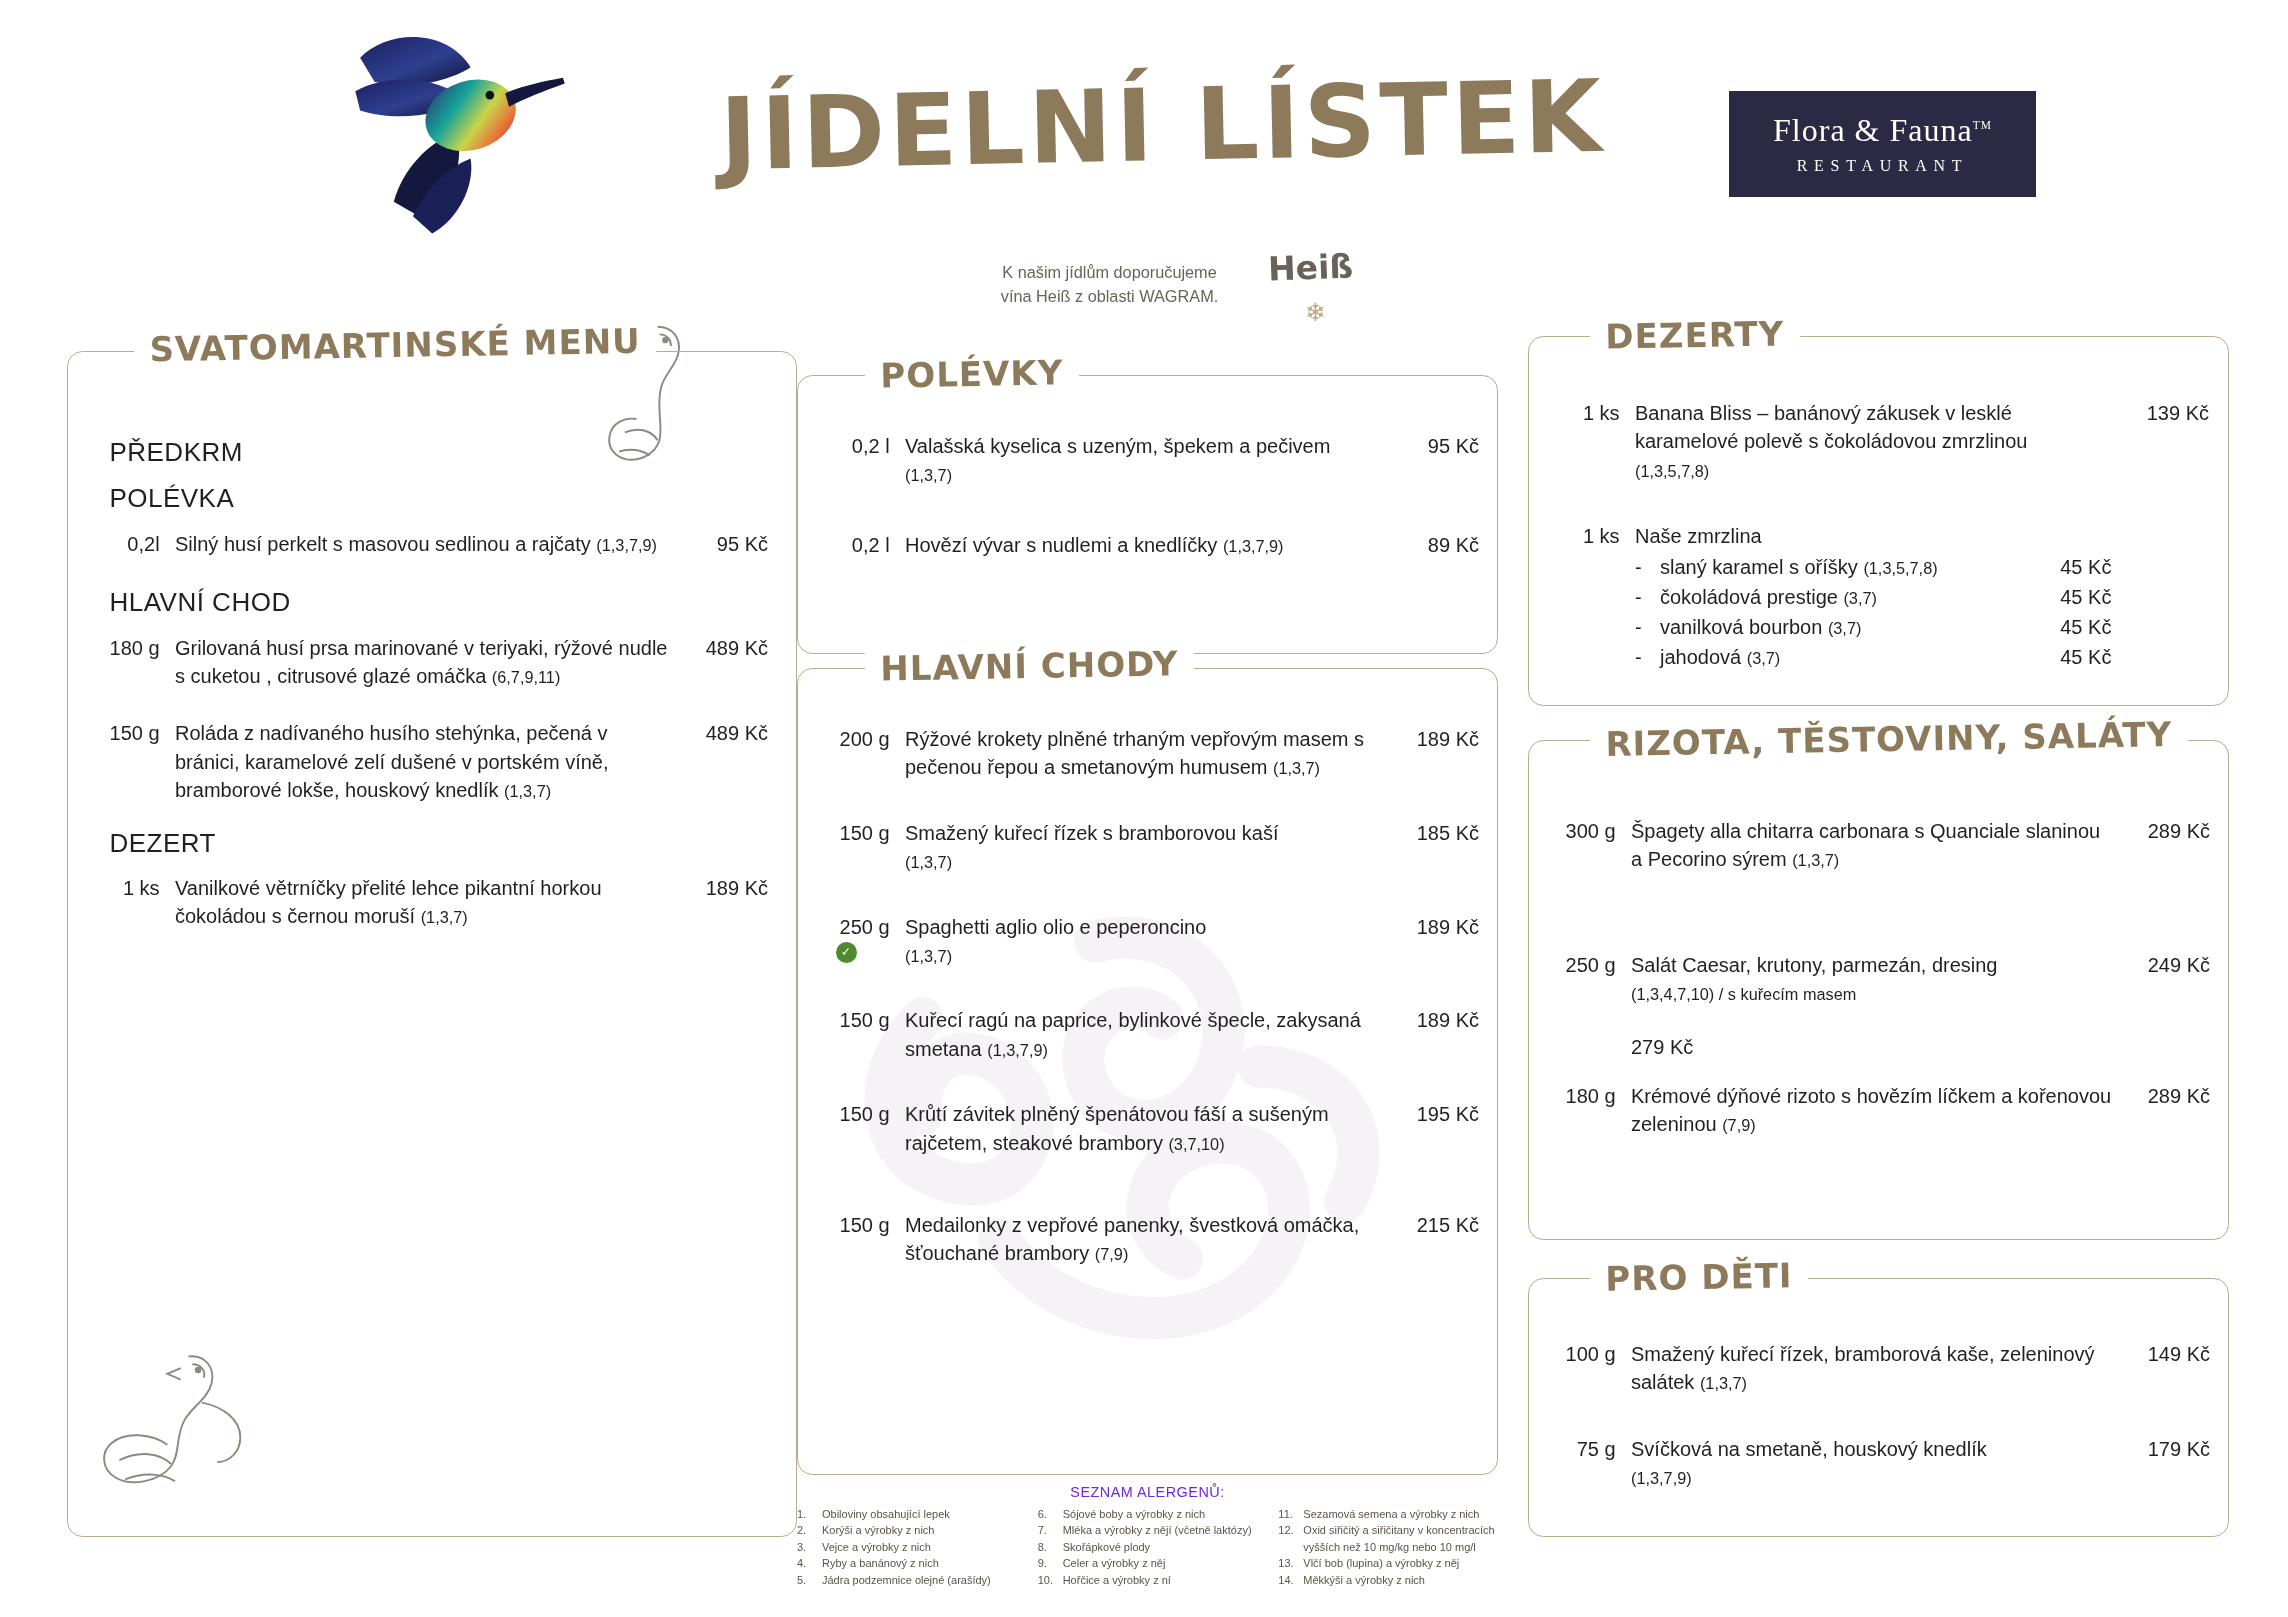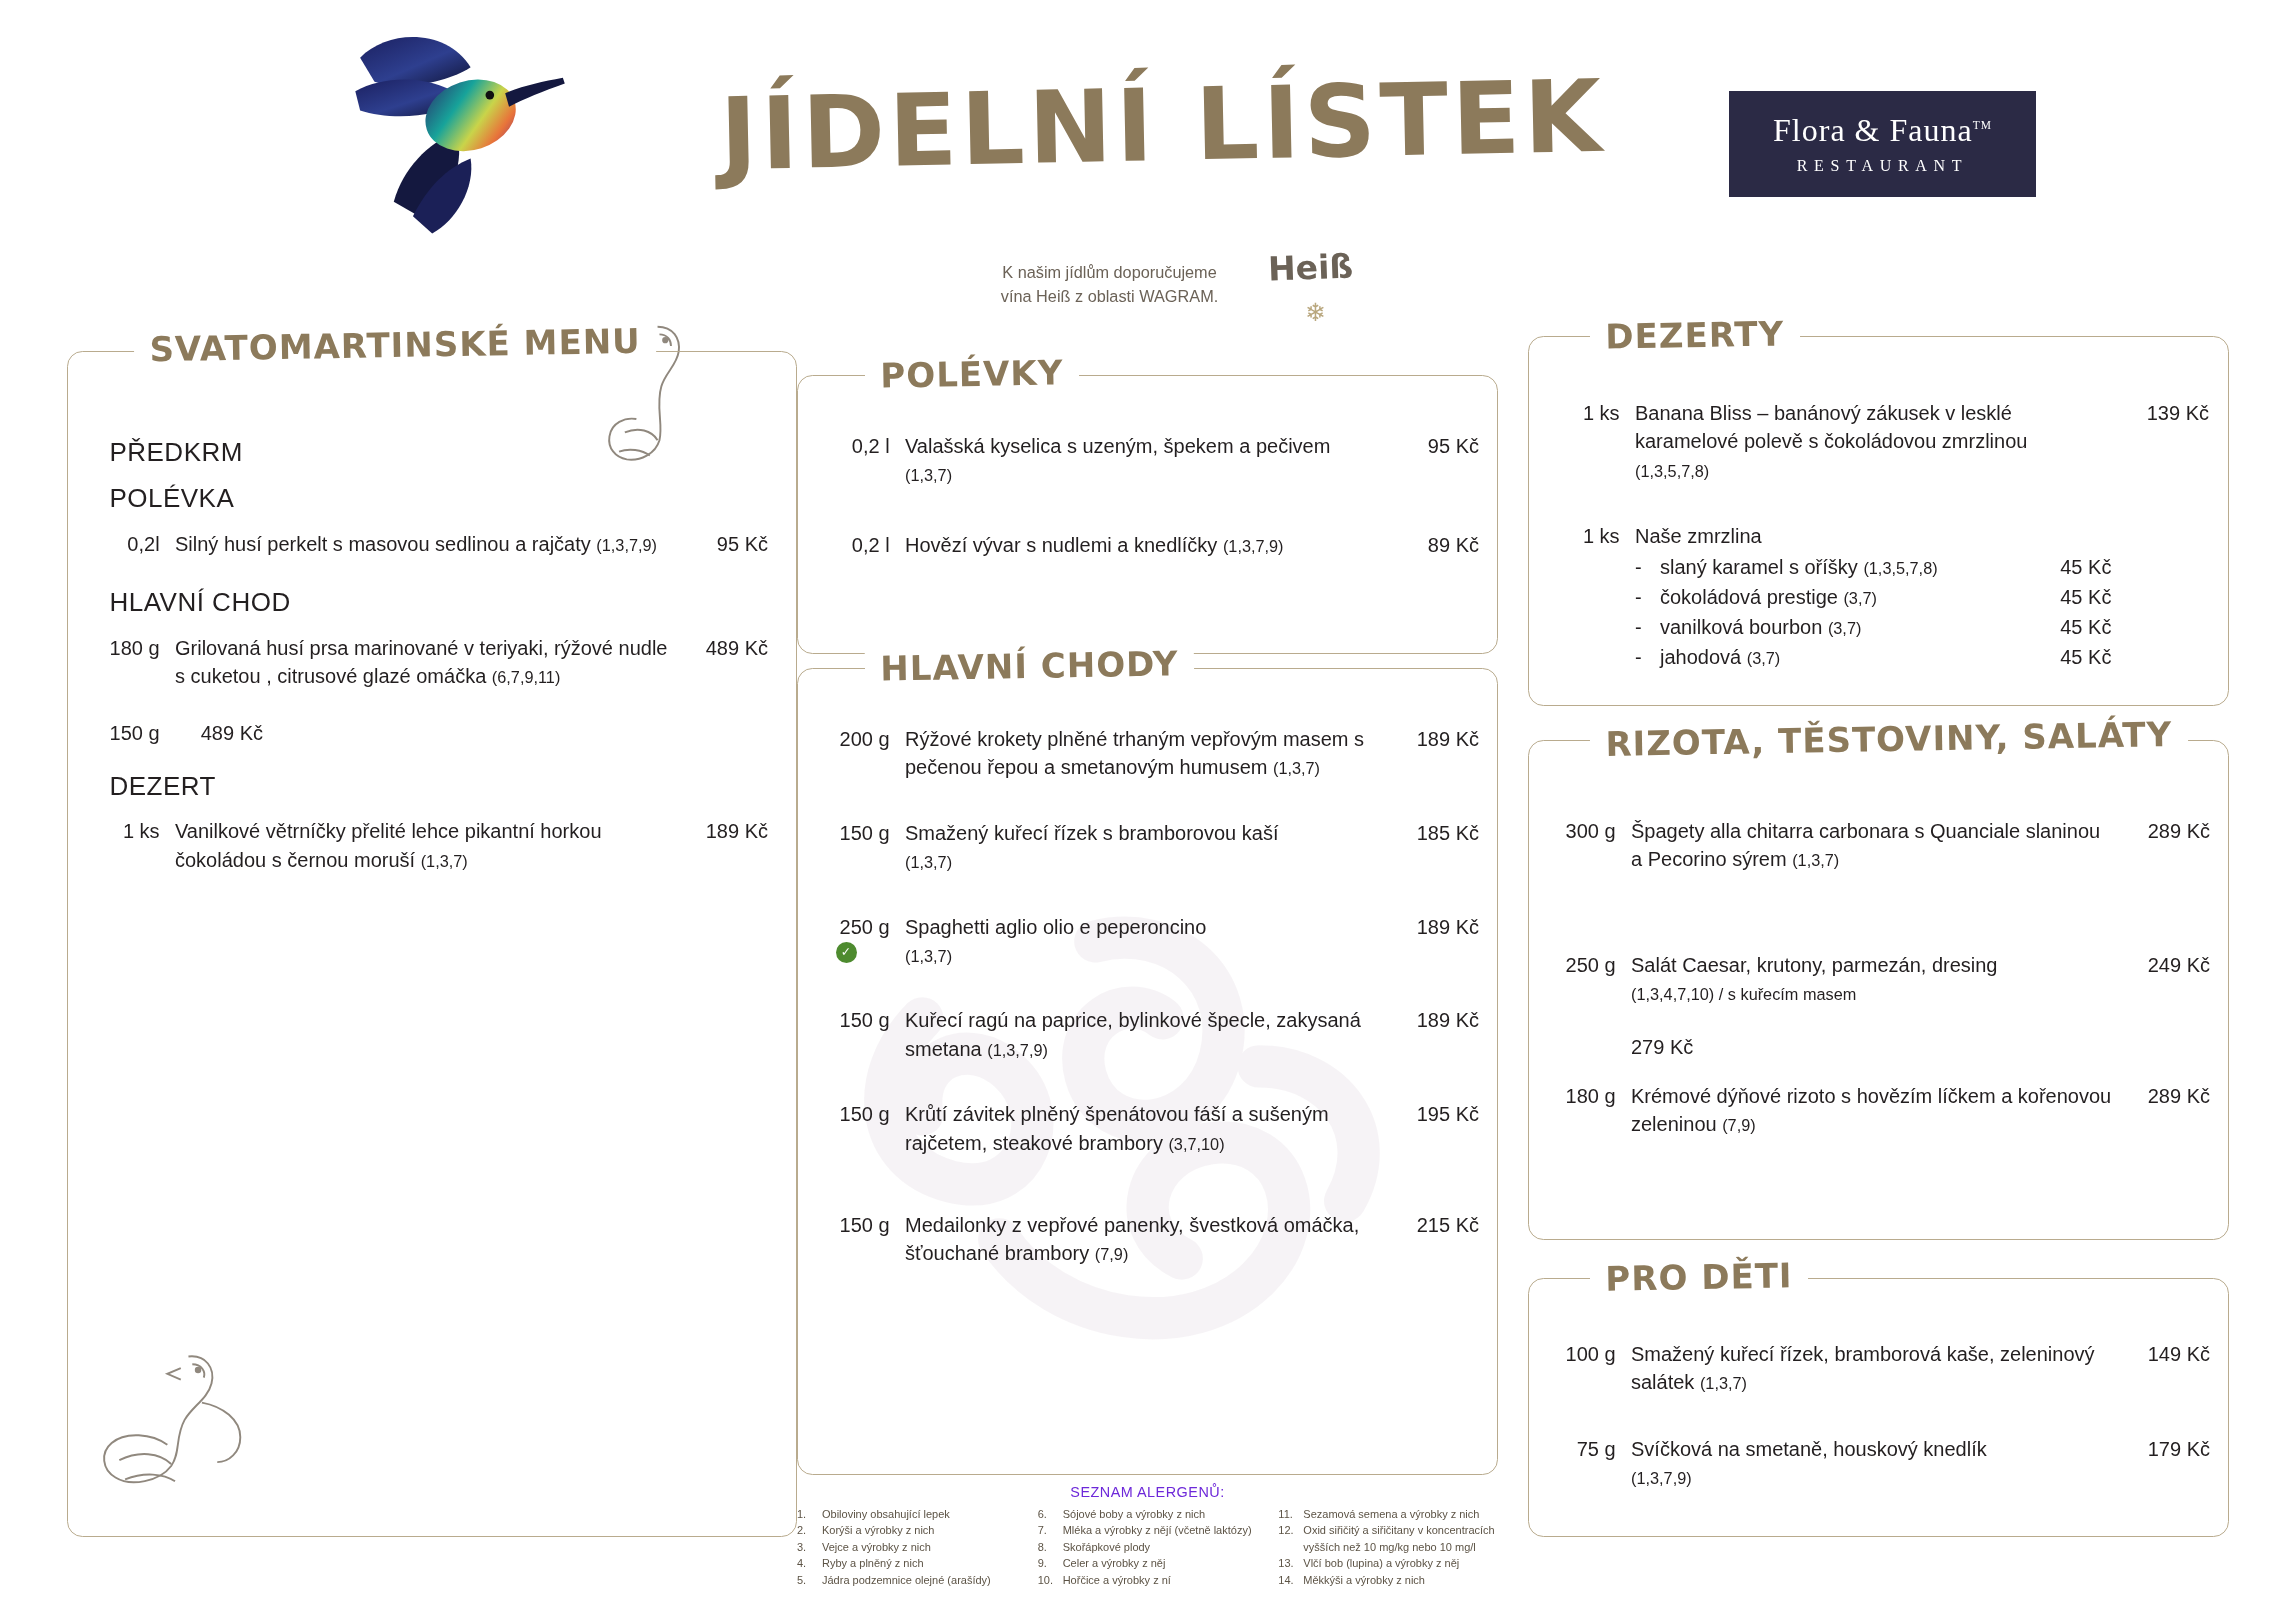--- a/index.html
+++ b/index.html
@@ -263,20 +263,21 @@
     </div>
 
     <div class="sect-head" style="margin-top:11px;">HLAVNÍ CHOD</div>
     <div class="row" style="margin-bottom:29px;">
       <div class="qty">180 g</div>
       <div class="desc"><span>Grilovaná husí prsa marinované v teriyaki, rýžové nudle s cuketou , citrusové glazé omáčka </span><span class="alg">(6,7,9,11)</span></div>
       <div class="price">489 Kč</div>
     </div>
     <div class="row" style="margin-bottom:23px;">
       <div class="qty">150 g</div>
+      <div class="desc"><span>Roláda z nadívaného husího stehýnka, pečená v bránici, karamelové zelí dušené v portském víně, bramborové lokše, houskový knedlík </span><span class="alg">(1,3,7)</span></div>
       <div class="price">489 Kč</div>
     </div>
 
     <div class="sect-head" style="margin-top:11.5px;">DEZERT</div>
     <div class="row">
       <div class="qty">1 ks</div>
       <div class="desc"><span>Vanilkové větrníčky přelité lehce pikantní horkou čokoládou s černou moruší </span><span class="alg">(1,3,7)</span></div>
       <div class="price">189 Kč</div>
     </div>
   </div>
@@ -345,21 +346,21 @@
         <div class="allerg-item">
             <span class="allerg-num">2.</span>
             <span>Korýši a výrobky z nich</span>
           </div>
         <div class="allerg-item">
             <span class="allerg-num">3.</span>
             <span>Vejce a výrobky z nich</span>
           </div>
         <div class="allerg-item">
             <span class="allerg-num">4.</span>
-            <span>Ryby a plněný z nich</span>
+            <span>Ryby a banánový z nich</span>
           </div>
         <div class="allerg-item">
             <span class="allerg-num">5.</span>
             <span>Jádra podzemnice olejné (arašídy)</span>
           </div>
       </div>
       <div class="allerg-col">
         <div class="allerg-item">
             <span class="allerg-num">6.</span>
             <span>Sójové boby a výrobky z nich</span>

